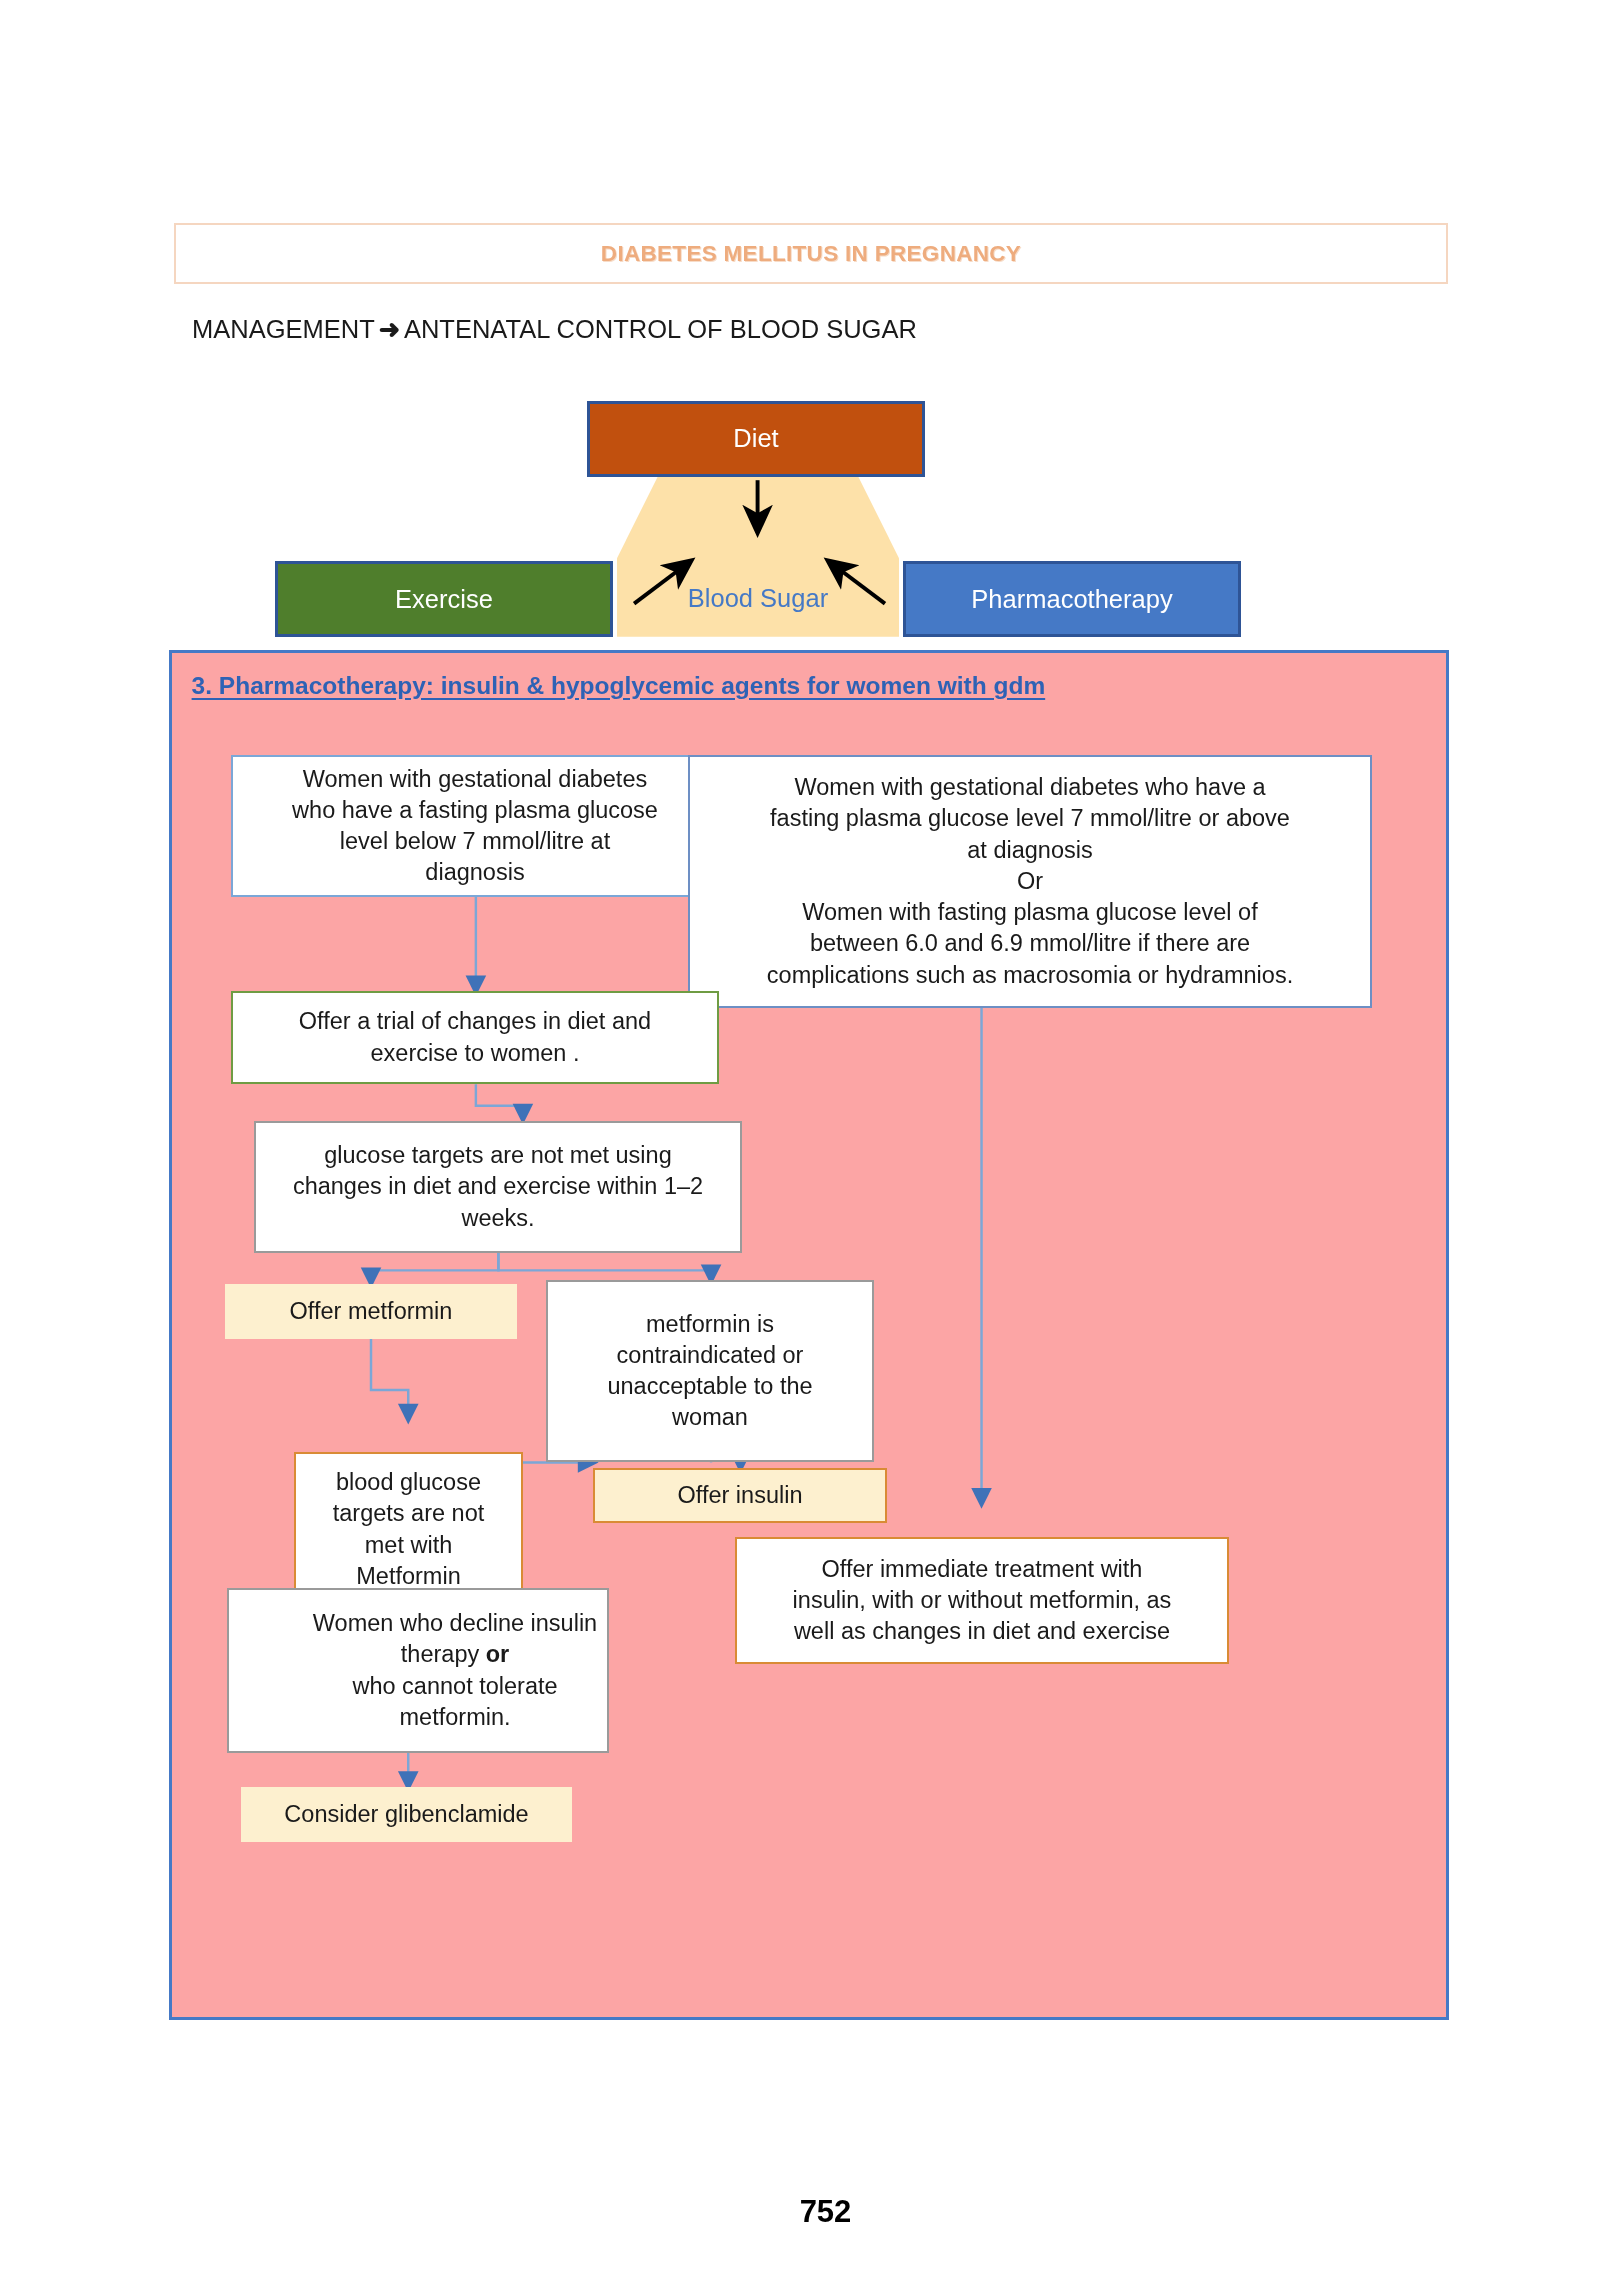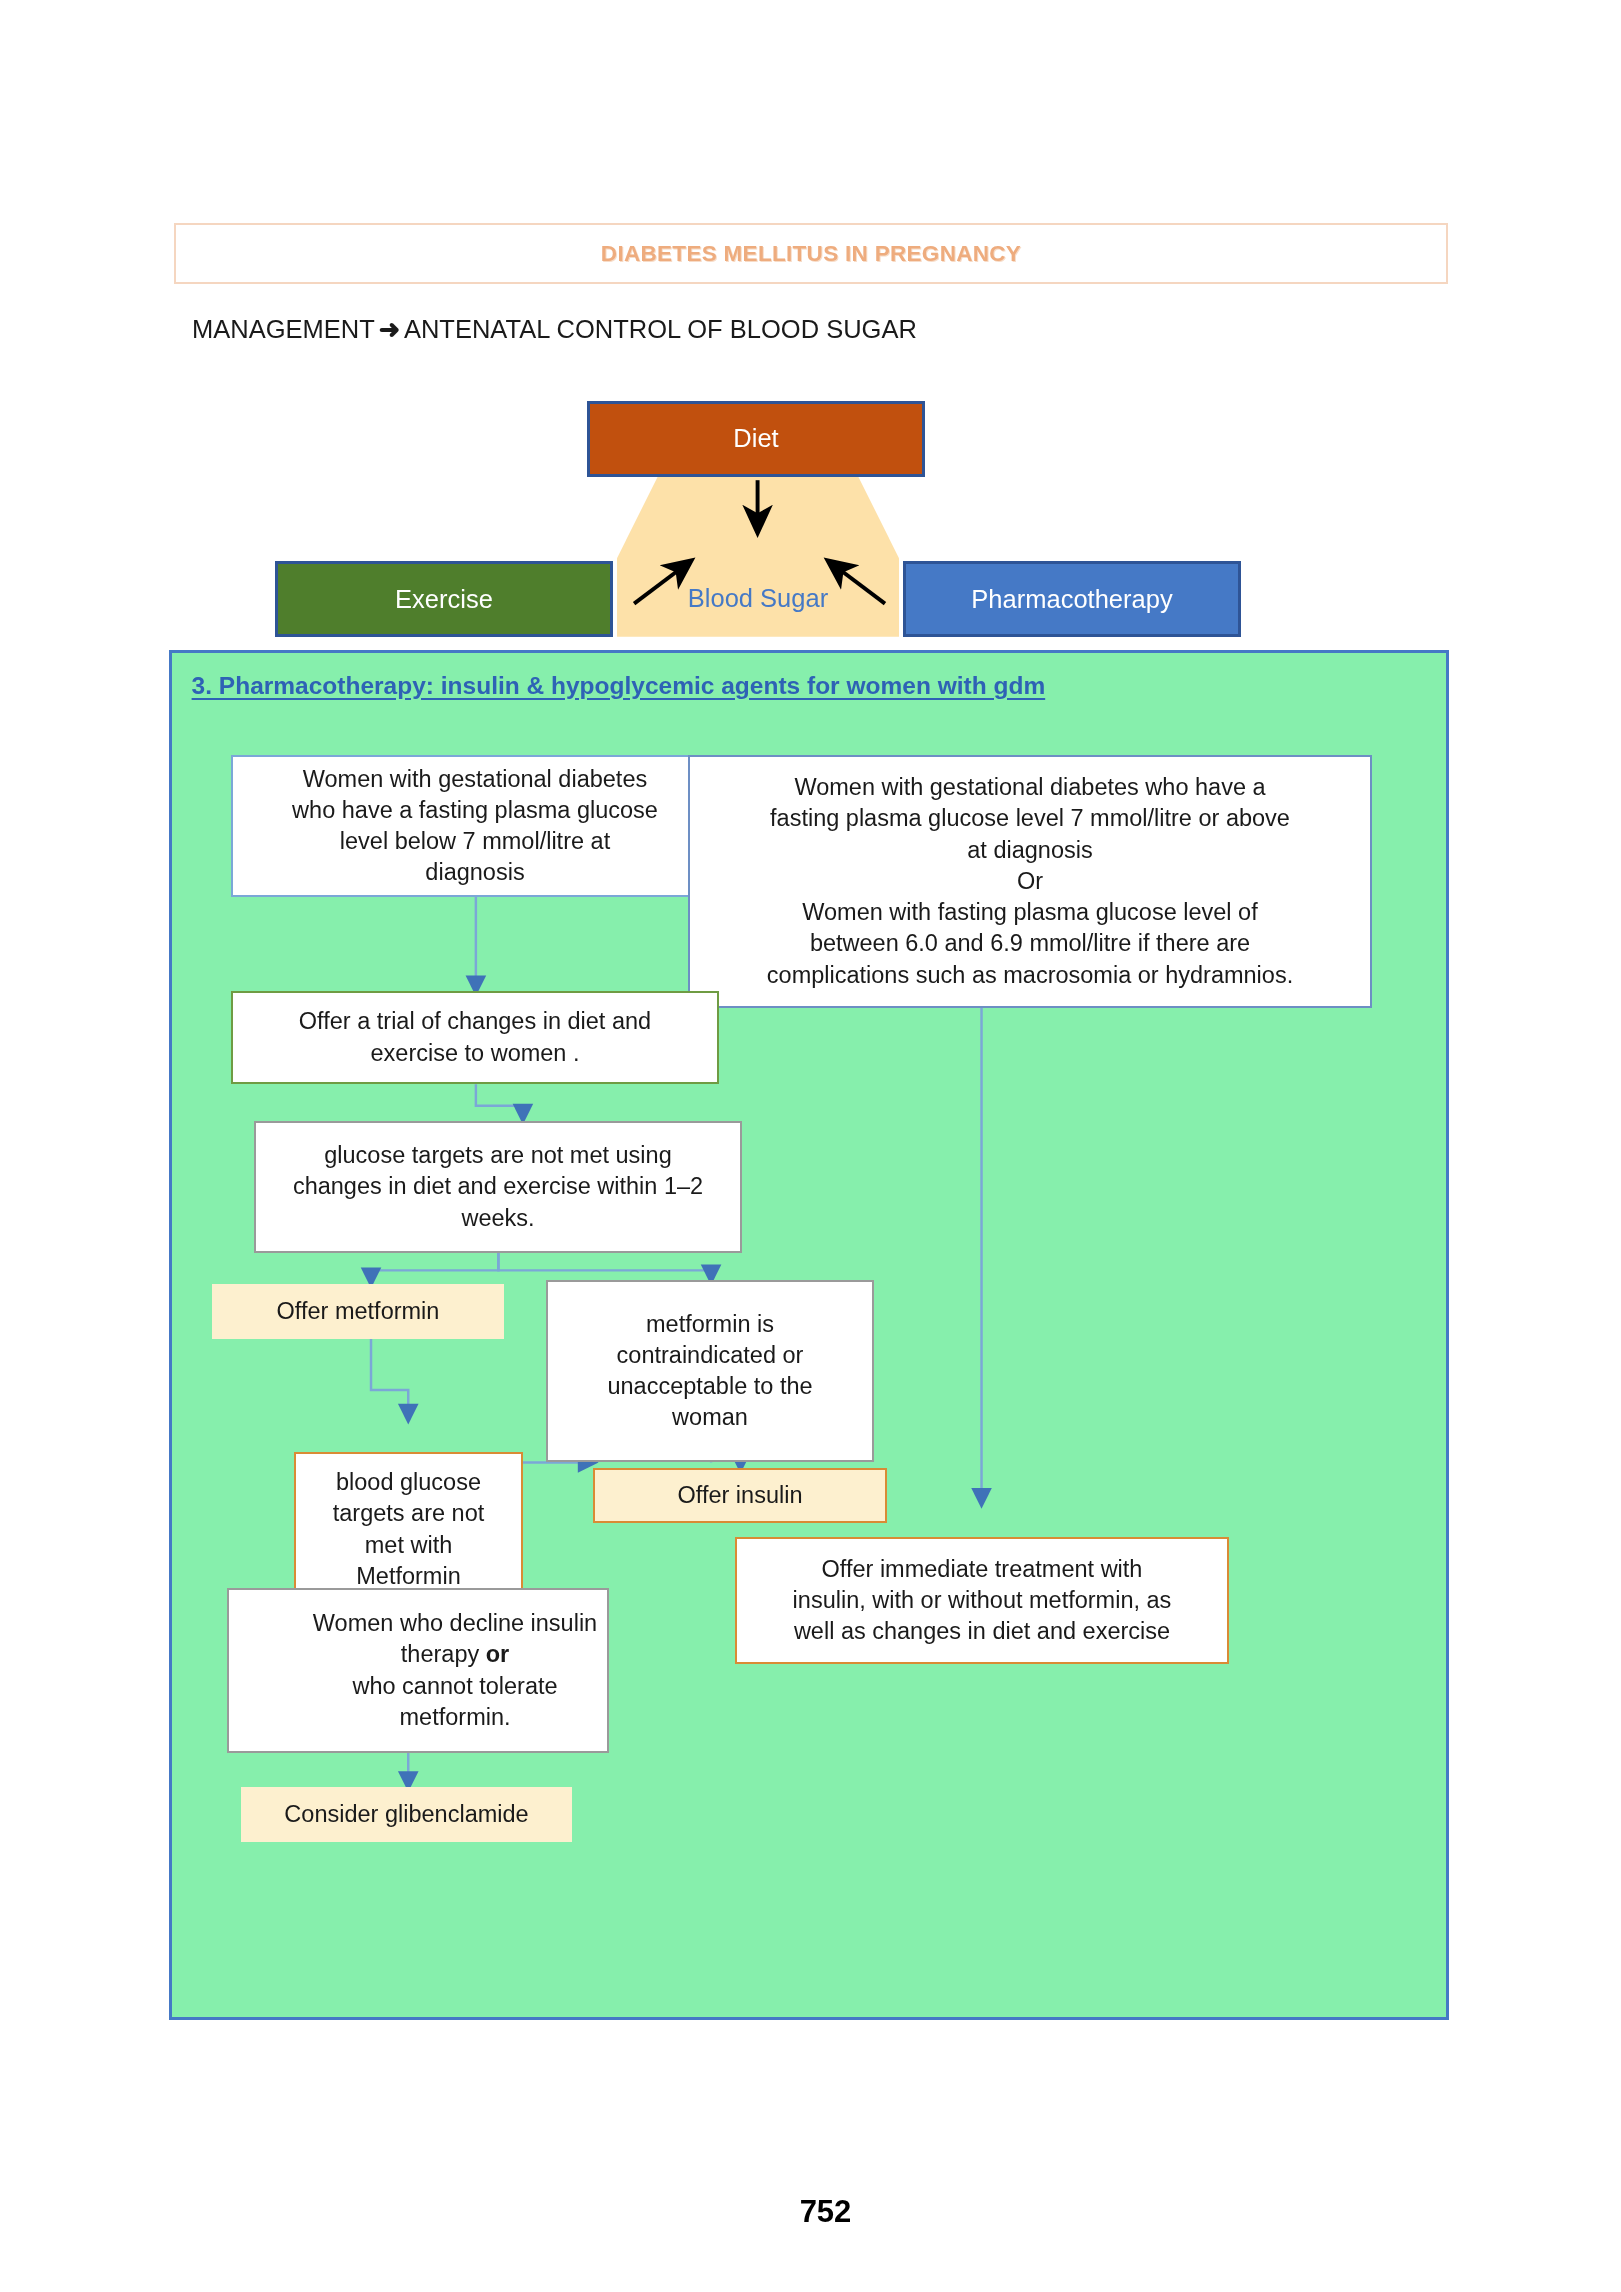--- a/index.html
+++ b/index.html
@@ -113,21 +113,21 @@
 
   
   #main-panel {
     position: absolute;
     left: 169px;
     top: 650px;
     width: 1280px;
     height: 1370px;
     box-sizing: border-box;
     border: 3.9px solid #4579c6;
-    background: #86efac;
+    background: #fca5a5;
   }
   #panel-heading {
     position: absolute;
     left: 19.6px;
     top: 18.6px;
     font-size: 24.5px;
     font-weight: bold;
     color: #2e62b5;
     text-decoration: underline;
     text-underline-offset: 3.9px;
@@ -158,21 +158,21 @@
   .border-gray   { border: 2px solid #9a9a9a; }
   .border-orange { border: 2px solid #d98b35; margin-top: 33px; }
   .fill-cream    { background: #fdf0cf; }
   .no-border     { border: none; }
 
   
   #n-left-top    { left: 59px;  top: 102px; width: 488px; height: 142px; }
   #n-right-top   { left: 516px; top: 102px; width: 684px; height: 253px; }
   #n-diet-trial  { left: 59px;  top: 338px; width: 488px; height: 93px; }
   #n-glucose-tg  { left: 82px;  top: 468px; width: 488px; height: 132px; }
-  #n-offer-metf  { left: 40px;  top: 631px; width: 292px; height: 55px;  }
+  #n-offer-metf  { left: 53px;  top: 631px; width: 292px; height: 55px;  }
   #n-metf-contra { left: 374px; top: 627px; width: 328px; height: 182px; }
   #n-bg-targets  { left: 122px; top: 766px; width: 229px; height: 155px; }
   #n-offer-insul { left: 421px; top: 782px; width: 294px; height: 55px;  }
   #n-offer-immed { left: 563px; top: 851px; width: 494px; height: 127px; }
   #n-decline     { left: 55px;  top: 935px; width: 382px; height: 165px; justify-content: flex-end; }
   #n-glibencl    { left: 69px;  top: 1134px; width: 331px; height: 55px; }
 
   #panel-arrows {
     position: absolute;
     left: 0; top: 0;

